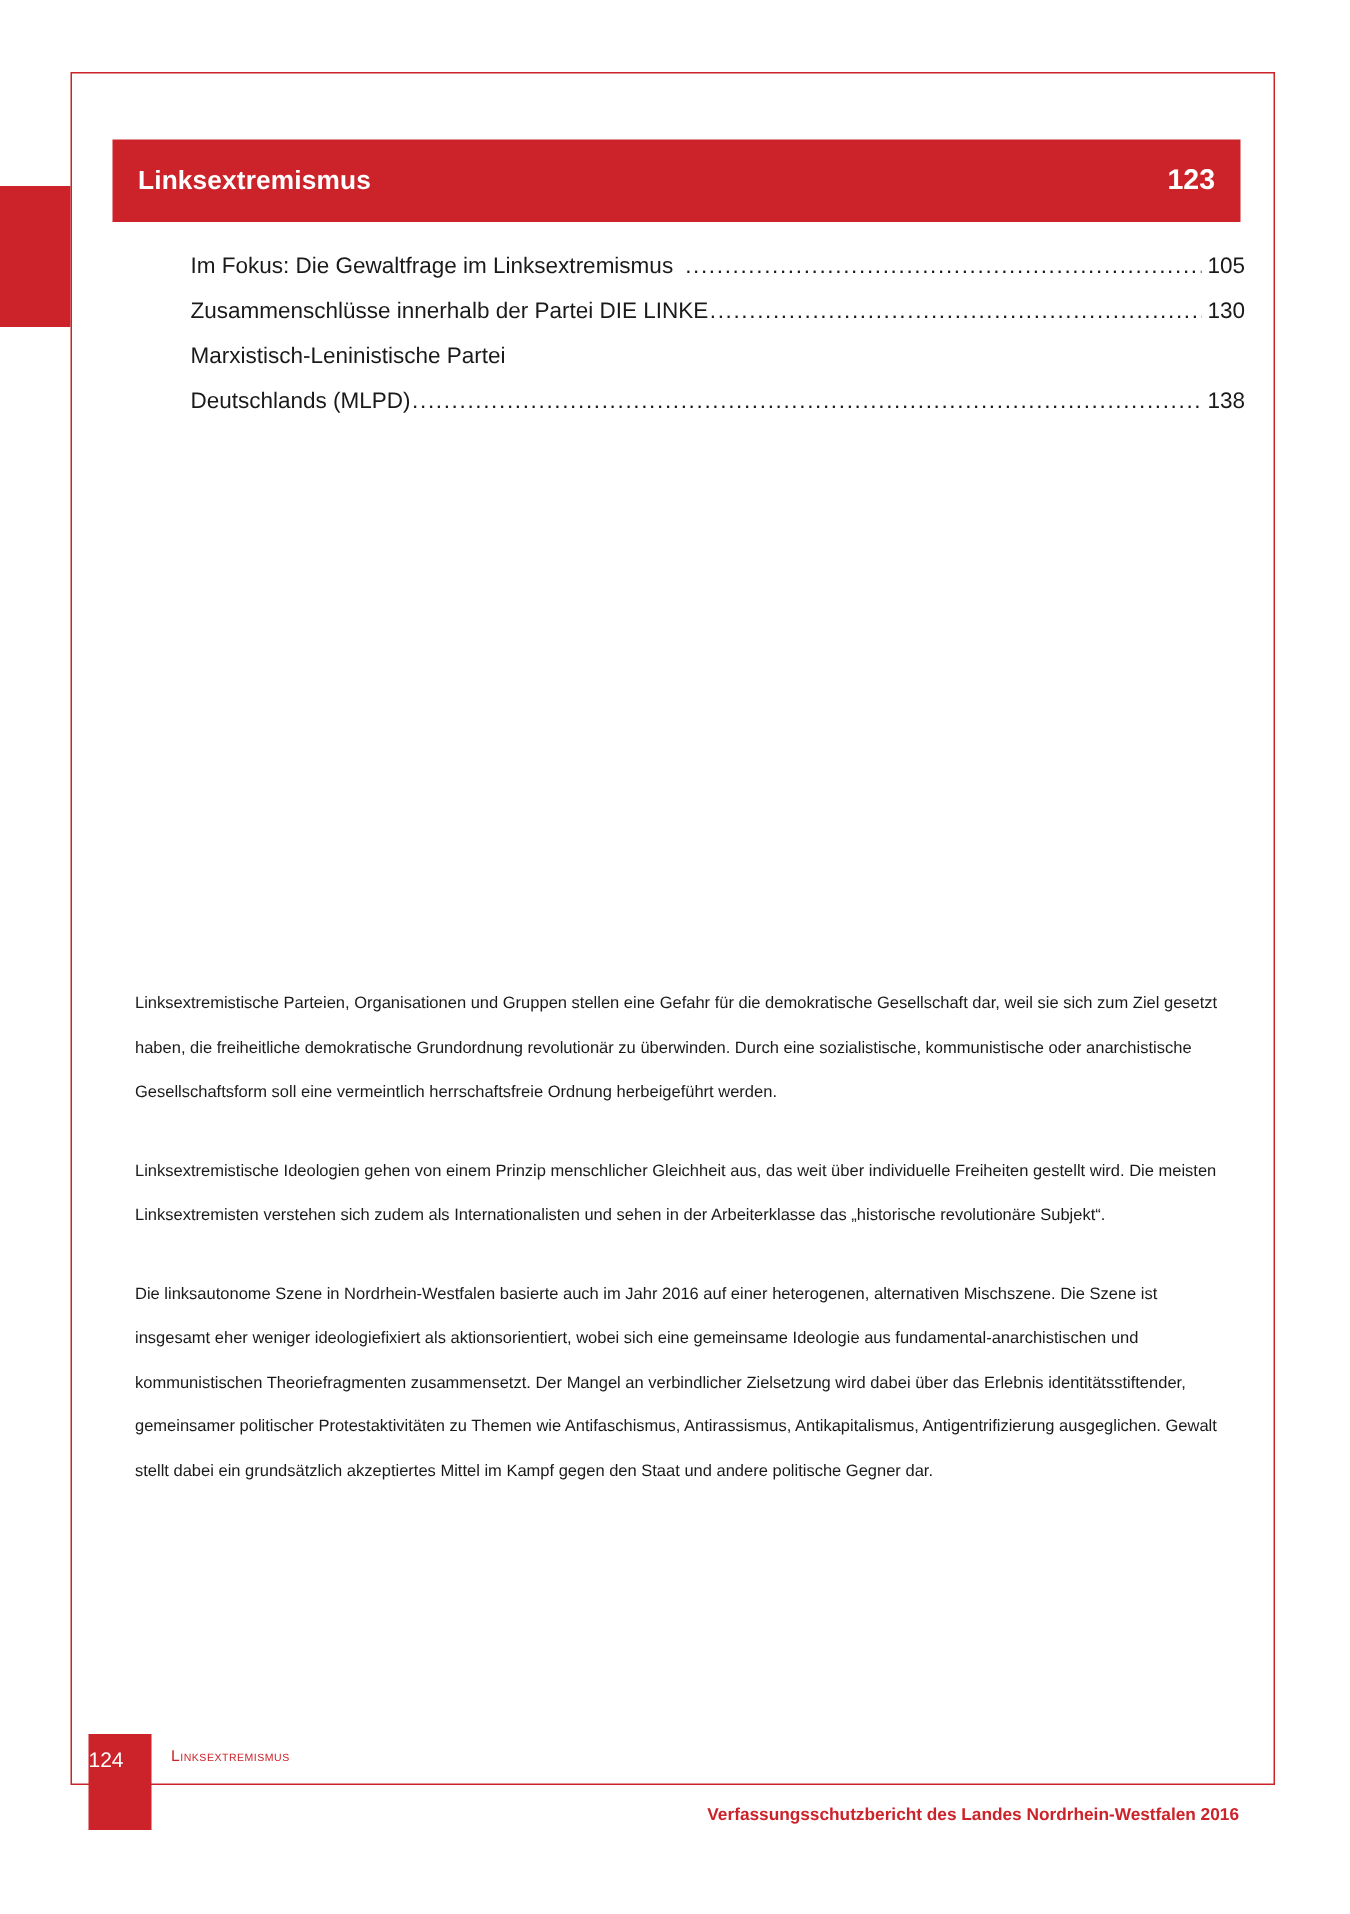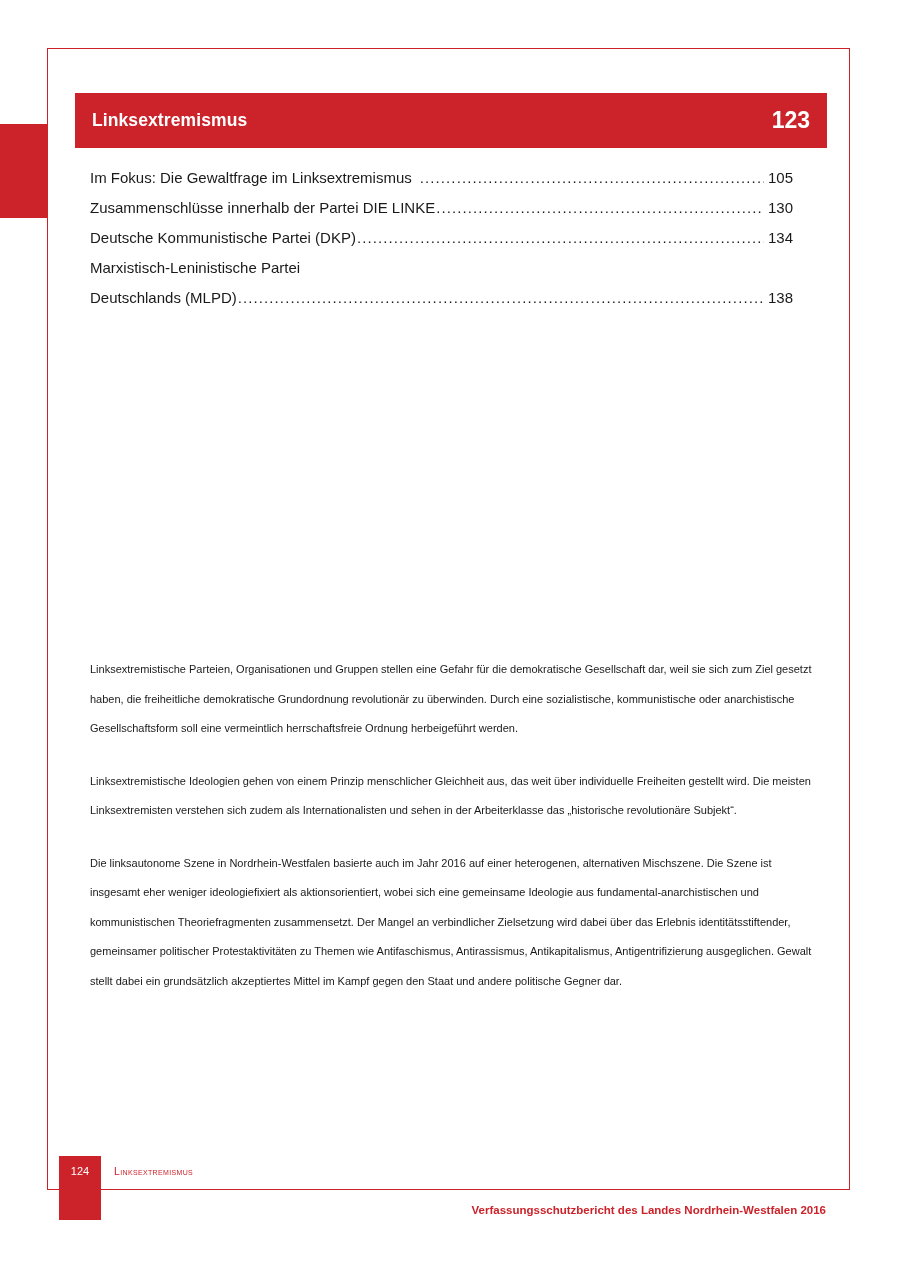--- a/index.html
+++ b/index.html
@@ -52,40 +52,41 @@
     padding: 0 17px 0 17px;
   }
   .section-banner .banner-title {
     color: #ffffff;
     font-size: 17.5px;
     font-weight: bold;
     letter-spacing: 0.1px;
   }
   .section-banner .banner-page {
     color: #ffffff;
-    font-size: 23px;
+    font-size: 19px;
     font-weight: bold;
   }
 
   
   .toc {
     position: absolute;
     left: 90px;
     top: 163px;
     width: 703px;
   }
   .toc-row {
     display: flex;
     align-items: flex-end;
     width: 100%;
     font-size: 15px;
     color: #1a1a1a;
     line-height: 30px;
     white-space: nowrap;
     overflow: hidden;
+    margin-left: 37px;
   }
   .toc-row .toc-label {
     flex: 0 0 auto;
   }
   .toc-row .toc-leader {
     flex: 1 1 auto;
     overflow: hidden;
     margin: 0 1px;
     color: #1a1a1a;
     font-size: 15px;
@@ -127,23 +128,23 @@
     top: 1156px;
     width: 42px;
     height: 64px;
     background: #cc2229;
   }
   .footer-pagebox .footer-pagenum {
     position: absolute;
     left: 0;
     top: 9px;
     width: 100%;
-    text-align: center;
+    text-align: left;
     color: #ffffff;
-    font-size: 11px;
+    font-size: 14px;
   }
   .footer-section {
     position: absolute;
     left: 114px;
     top: 1165px;
     color: #cc2229;
     font-size: 10.5px;
     font-variant: small-caps;
     letter-spacing: 0.35px;
   }
@@ -174,25 +175,20 @@
     <div class="toc-row gap-before-leader">
       <span class="toc-label">Im Fokus: Die Gewaltfrage im Linksextremismus</span>
       <span class="toc-leader"></span>
       <span class="toc-page">105</span>
     </div>
     <div class="toc-row">
       <span class="toc-label">Zusammenschlüsse innerhalb der Partei DIE LINKE</span>
       <span class="toc-leader"></span>
       <span class="toc-page">130</span>
     </div>
-    <div class="toc-row">
-      <span class="toc-label">Deutsche Kommunistische Partei (DKP)</span>
-      <span class="toc-leader"></span>
-      <span class="toc-page">134</span>
-    </div>
     <div class="toc-row no-leader">
       <span class="toc-label">Marxistisch-Leninistische Partei</span>
       <span class="toc-leader"></span>
     </div>
     <div class="toc-row">
       <span class="toc-label">Deutschlands (MLPD)</span>
       <span class="toc-leader"></span>
       <span class="toc-page">138</span>
     </div>
   </div>

